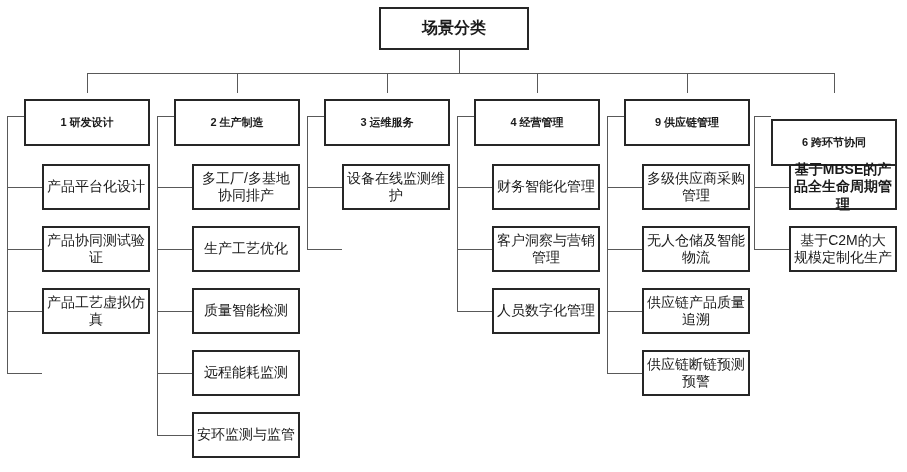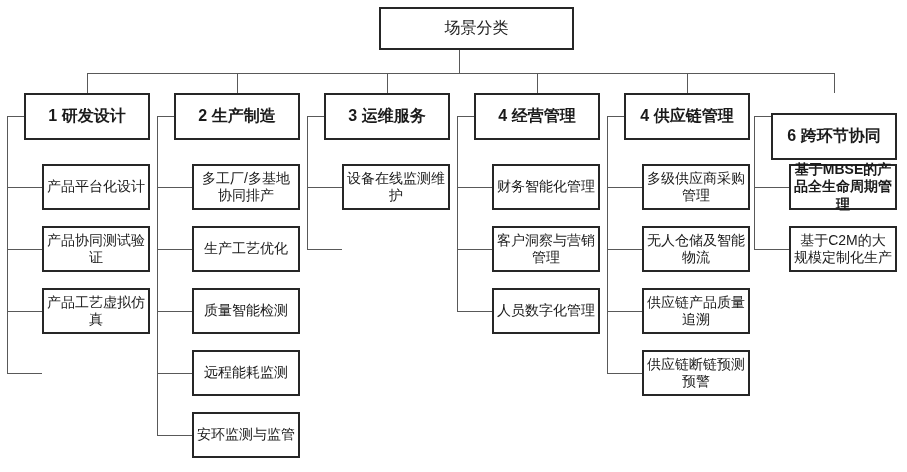--- a/index.html
+++ b/index.html
@@ -20,26 +20,26 @@
     box-sizing: border-box;
     background: #ffffff;
     border: 2px solid #262626;
     color: #1a1a1a;
     display: flex;
     align-items: center;
     justify-content: center;
     text-align: center;
   }
   .root-box {
-    left: 379px; top: 7px; width: 195px; height: 43px;
-    font-size: 16px; font-weight: normal; text-align: right;
+    left: 379px; top: 7px; width: 150px; height: 43px;
+    font-size: 16px; font-weight: bold; text-align: right;
   }
   .cat-box {
-    top: 93px; width: 126px; height: 47px;
-    font-size: 16px; font-weight: bold;
+    top: 99px; width: 126px; height: 47px;
+    font-size: 11px; font-weight: bold;
   }
   .leaf-box {
     width: 108px; height: 46px;
     font-size: 14px; line-height: 1.25;
     padding: 2px 3px;
   }
   .hline, .vline { position: absolute; background: #595959; }
   .hline { height: 1px; }
   .vline { width: 1px; }
 </style>
@@ -97,21 +97,21 @@
 
   <div class="hline" style="left:754px; top:187px; width:35px;"></div>
   <div class="hline" style="left:754px; top:249px; width:35px;"></div>
 
   <div class="box root-box">场景分类</div>
 
   <div class="box cat-box" style="left:24px;">1 研发设计</div>
   <div class="box cat-box" style="left:174px;">2 生产制造</div>
   <div class="box cat-box" style="left:324px;">3 运维服务</div>
   <div class="box cat-box" style="left:474px;">4 经营管理</div>
-  <div class="box cat-box" style="left:624px;">4 供应链管理</div>
+  <div class="box cat-box" style="left:624px;">9 供应链管理</div>
   <div class="box cat-box" style="left:771px;margin-top:20px;">6 跨环节协同</div>
 
   <div class="box leaf-box" style="left:42px; top:164px;">产品平台化设计</div>
   <div class="box leaf-box" style="left:42px; top:226px;">产品协同测试验证</div>
   <div class="box leaf-box" style="left:42px; top:288px;">产品工艺虚拟仿真</div>
 
   <div class="box leaf-box" style="left:192px; top:164px;">多工厂/多基地协同排产</div>
   <div class="box leaf-box" style="left:192px; top:226px;">生产工艺优化</div>
   <div class="box leaf-box" style="left:192px; top:288px;">质量智能检测</div>
   <div class="box leaf-box" style="left:192px; top:350px;">远程能耗监测</div>

